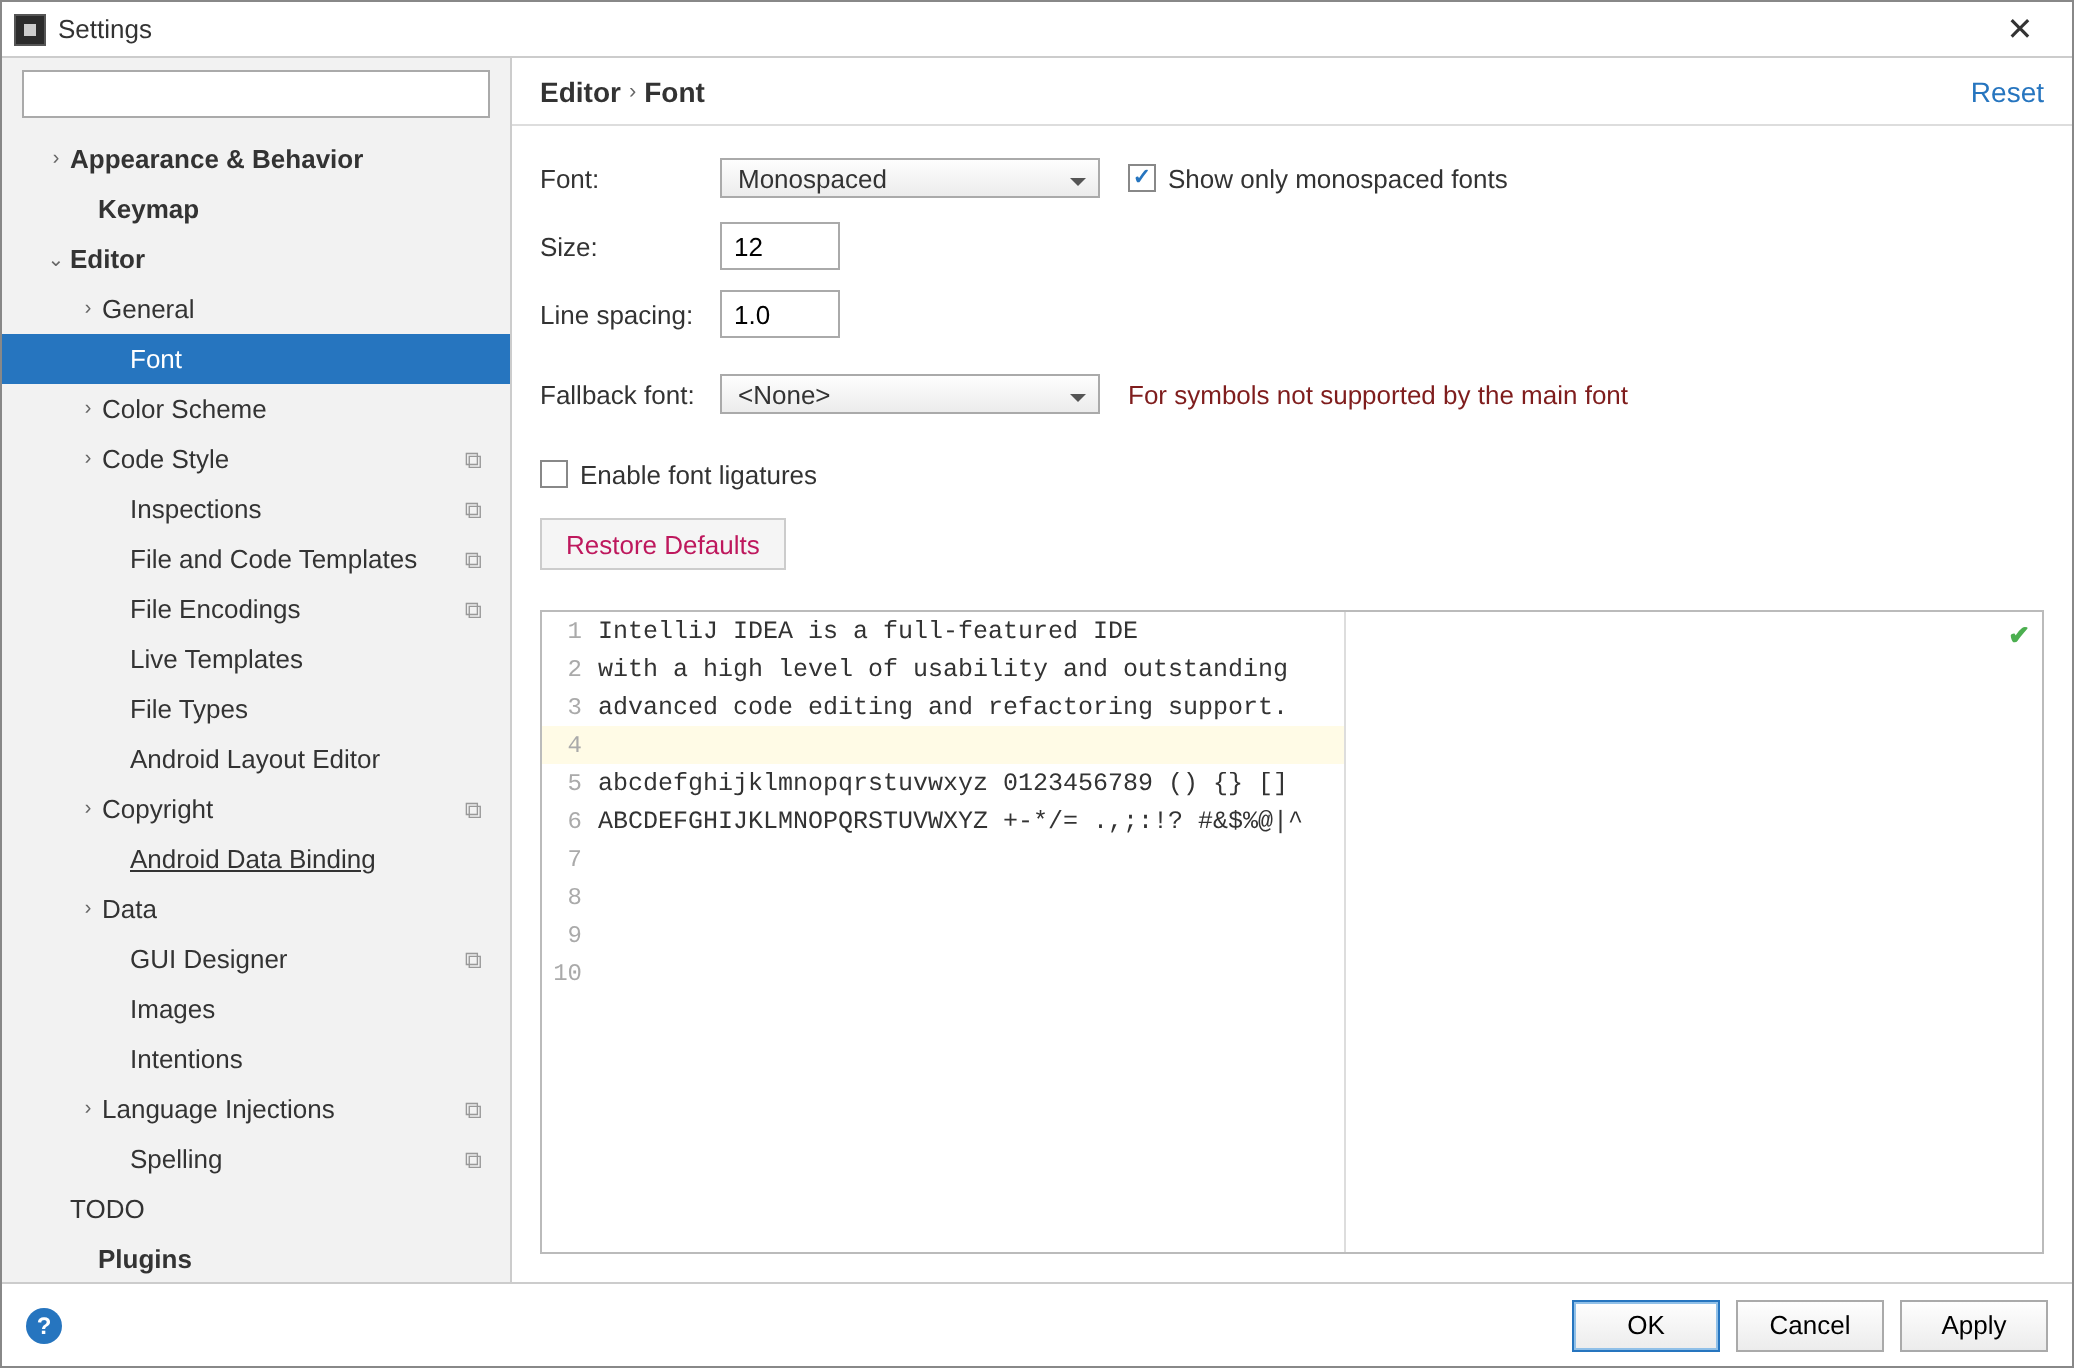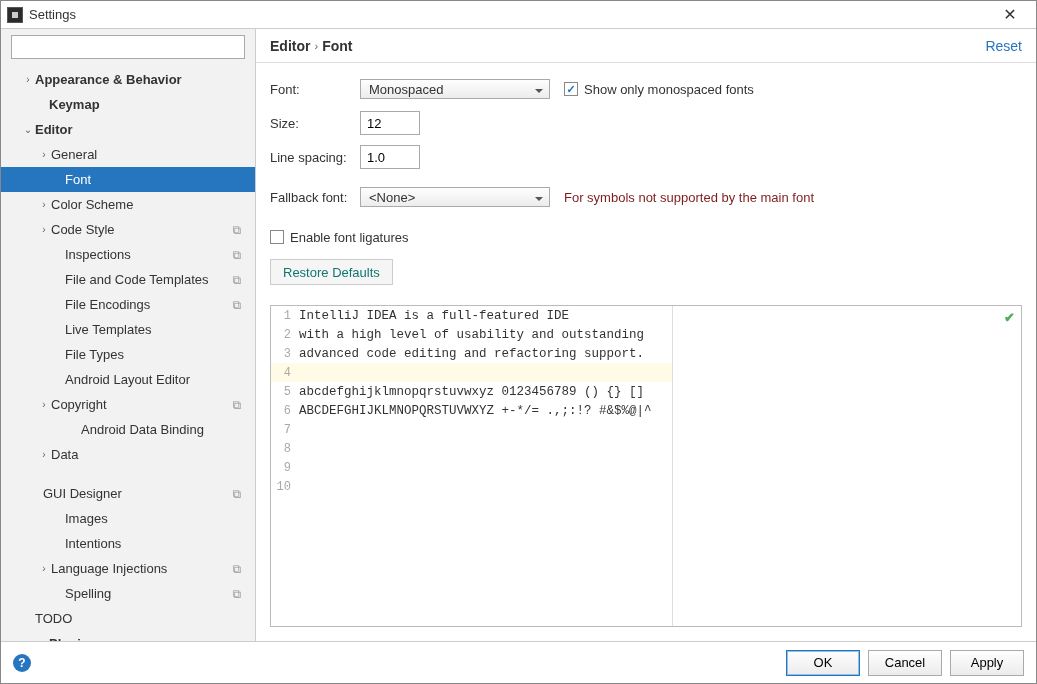--- a/index.html
+++ b/index.html
@@ -32,21 +32,21 @@
 .form-area { padding: 14px 14px 0 14px; }
 .form-row { display: flex; align-items: center; margin-bottom: 10px; min-height: 24px; }
 .form-row label { width: 90px; color: #333; }
 .select { height: 20px; border: 1px solid #aaa; background: linear-gradient(#fefefe,#ececec); padding: 0 20px 0 8px; font-size: 13px; position: relative; display: inline-flex; align-items: center; cursor: pointer; }
 .select::after { content: ""; position: absolute; right: 6px; top: 9px; border: 4px solid transparent; border-top-color: #555; }
 .num-input { width: 60px; height: 24px; border: 1px solid #aaa; padding: 0 6px; font-size: 13px; }
 .checkbox-wrap { display: inline-flex; align-items: center; gap: 6px; cursor: pointer; }
 .checkbox { width: 14px; height: 14px; border: 1px solid #888; background: #fff; display: inline-flex; align-items: center; justify-content: center; }
 .checkbox.checked::before { content: "✓"; color: #2675bf; font-size: 11px; font-weight: bold; line-height: 1; }
 .hint { color: #7f1d1d; }
-.restore-btn { height: 26px; border: 1px solid #ccc; background: #f5f5f5; color: #0f766e; padding: 0 12px; font-size: 13px; cursor: default; }
+.restore-btn { height: 26px; border: 1px solid #ccc; background: #f5f5f5; color: #be185d; padding: 0 12px; font-size: 13px; cursor: default; }
 .preview-border { border: 1px solid #bbb; margin: 10px 14px 14px 14px; flex: 1; display: flex; flex-direction: column; position: relative; }
 .preview-split { flex: 1; display: flex; }
 .preview-left { width: 402px; border-right: 1px solid #ddd; position: relative; }
 .preview-right { flex: 1; position: relative; }
 .check-icon { position: absolute; right: 6px; top: 4px; color: #4caf50; font-weight: bold; }
 .preview-code { font-family: "Courier New", monospace; font-size: 12.5px; }
 .preview-line { display: flex; height: 19px; align-items: center; }
 .preview-line .gutter { width: 28px; text-align: right; color: #aaa; padding-right: 8px; font-family: "Courier New", monospace; font-size: 12px; }
 .preview-line .code { flex: 1; white-space: pre; }
 .preview-line.highlight { background: #fffbe6; }
@@ -130,29 +130,29 @@
           </div>
           <div class="tree-item" style="padding-left: 50px;">
             <span class="chevron"></span>
             <span class="tree-label">Android Layout Editor</span>
           </div>
           <div class="tree-item" style="padding-left: 36px;">
             <span class="chevron">›</span>
             <span class="tree-label">Copyright</span>
             <span class="copy-icon">⧉</span>
           </div>
-          <div class="tree-item" style="padding-left: 66px;">
+          <div class="tree-item" style="padding-left: 50px; text-decoration: underline;">
             <span class="chevron"></span>
             <span class="tree-label">Android Data Binding</span>
           </div>
           <div class="tree-item" style="padding-left: 36px;">
             <span class="chevron">›</span>
             <span class="tree-label">Data</span>
           </div>
-          <div class="tree-item" style="padding-left: 28px; margin-top: 14px;">
+          <div class="tree-item" style="padding-left: 50px;">
             <span class="chevron"></span>
             <span class="tree-label">GUI Designer</span>
             <span class="copy-icon">⧉</span>
           </div>
           <div class="tree-item" style="padding-left: 50px;">
             <span class="chevron"></span>
             <span class="tree-label">Images</span>
           </div>
           <div class="tree-item" style="padding-left: 50px;">
             <span class="chevron"></span>

